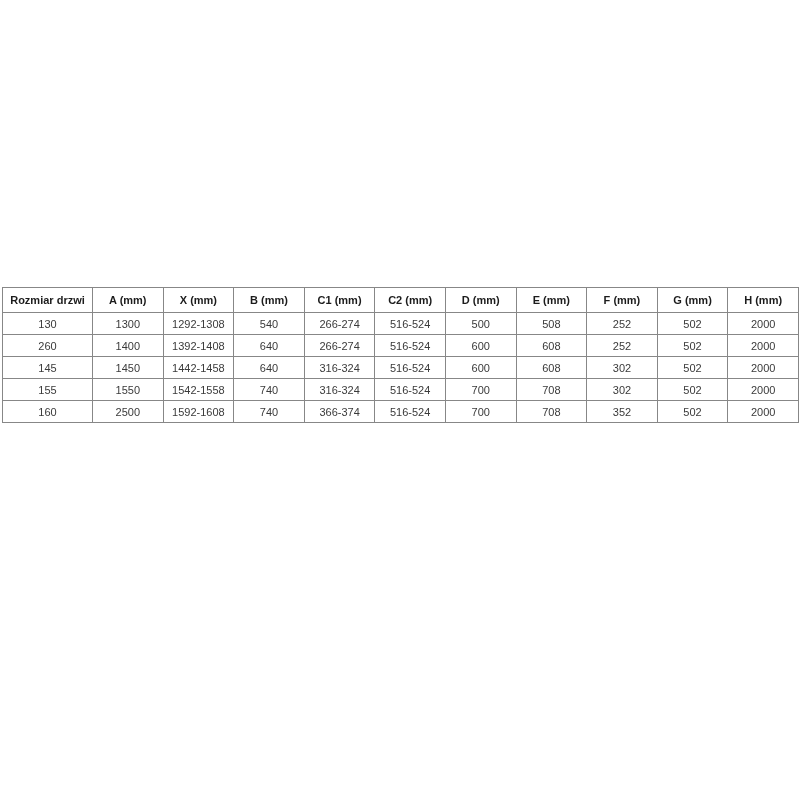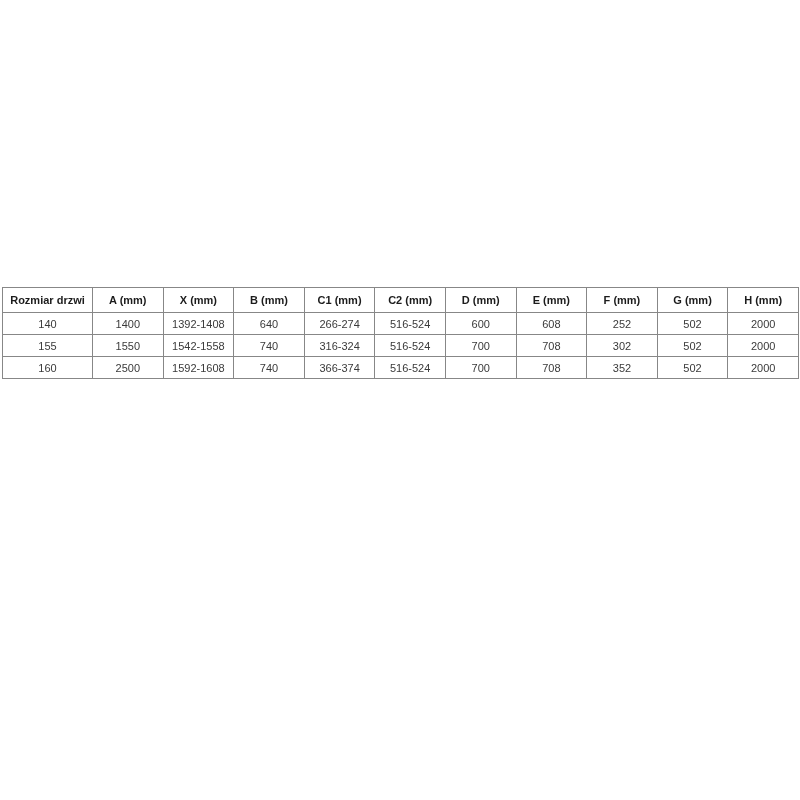--- a/index.html
+++ b/index.html
@@ -72,29 +72,55 @@
           <th>C2 (mm)</th>
           <th>D (mm)</th>
           <th>E (mm)</th>
           <th>F (mm)</th>
           <th>G (mm)</th>
           <th>H (mm)</th>
         </tr>
     </thead>
     <tbody>
         <tr>
-          <td>140</td>
+          <td>130</td>
+          <td>1300</td>
+          <td>1292-1308</td>
+          <td>540</td>
+          <td>266-274</td>
+          <td>516-524</td>
+          <td>500</td>
+          <td>508</td>
+          <td>252</td>
+          <td>502</td>
+          <td>2000</td>
+        </tr>
+        <tr>
+          <td>260</td>
           <td>1400</td>
           <td>1392-1408</td>
           <td>640</td>
           <td>266-274</td>
           <td>516-524</td>
           <td>600</td>
           <td>608</td>
           <td>252</td>
+          <td>502</td>
+          <td>2000</td>
+        </tr>
+        <tr>
+          <td>145</td>
+          <td>1450</td>
+          <td>1442-1458</td>
+          <td>640</td>
+          <td>316-324</td>
+          <td>516-524</td>
+          <td>600</td>
+          <td>608</td>
+          <td>302</td>
           <td>502</td>
           <td>2000</td>
         </tr>
         <tr>
           <td>155</td>
           <td>1550</td>
           <td>1542-1558</td>
           <td>740</td>
           <td>316-324</td>
           <td>516-524</td>

